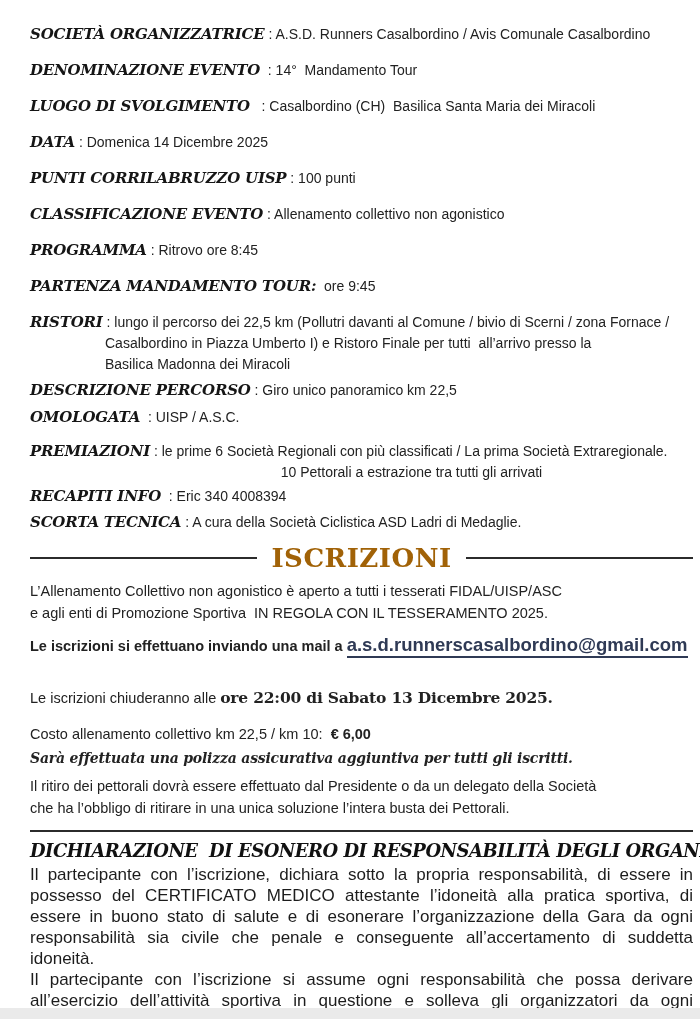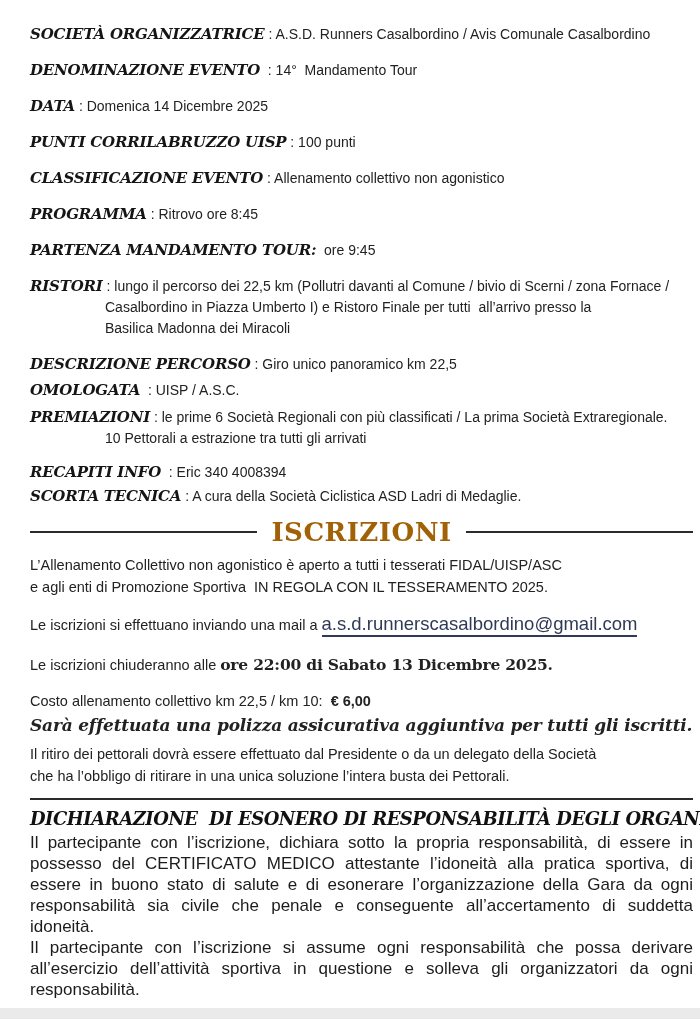--- a/index.html
+++ b/index.html
@@ -38,29 +38,29 @@
   .isc-header h1{
     margin:0;font-family:"DejaVu Serif",serif;font-weight:700;
     font-size:26px;letter-spacing:0.5px;color:#a16207;
   }
 
   
   .para{
     margin:0 0 8px 0;white-space:pre;font-size:14.5px;line-height:22px;color:#222;
   }
   .paras .para:nth-child(1){margin-bottom:8px;}
-  .paras .para:nth-child(2){margin-bottom:11px;line-height:35px;}
+  .paras .para:nth-child(2){margin-bottom:28px;line-height:25px;font-weight:bold;}
   .paras .para:nth-child(3){margin-bottom:14px;}
   .paras .para:nth-child(4){margin-bottom:2px;}
   .paras .para:nth-child(5){margin-bottom:6px;}
   .paras .para:nth-child(6){margin-bottom:5px;}
   .paras .para:nth-child(7){margin-bottom:0;}
   .seg-b{font-weight:700;}
   .seg-bs{font-family:"DejaVu Serif",serif;font-weight:700;font-size:15.5px;letter-spacing:-0.2px;}
-  .seg-bi{font-family:"DejaVu Serif",serif;font-weight:700;font-style:italic;font-size:17px;letter-spacing:-0.2px;}
+  .seg-bi{font-family:"DejaVu Serif",serif;font-weight:700;font-style:italic;font-size:14px;letter-spacing:-0.2px;}
   .seg-email{
     font-size:18.5px;border-bottom:2px solid;padding-bottom:1px;cursor:pointer;
   }
 
   
   .dich-rule{border:none;border-top:2px solid #2b2b2b;margin:11px 0 0 0;}
   .dich-title{
     margin:8px 0 3px 0;white-space:pre;
     font-family:"DejaVu Serif",serif;font-weight:700;font-style:italic;
     font-size:18px;letter-spacing:-0.5px;color:#111;
@@ -74,20 +74,21 @@
   }
 </style>
 </head>
 <body>
 
 <div class="content">
 
   <div class="info-rows">
       <div class="info-row"><span class="lab">SOCIETÀ ORGANIZZATRICE</span><span class="sep"> : </span><span class="val">A.S.D. Runners Casalbordino / Avis Comunale Casalbordino</span></div>
       <div class="info-row"><span class="lab">DENOMINAZIONE EVENTO</span><span class="sep">  : </span><span class="val">14°  Mandamento Tour</span></div>
+      <div class="info-row"><span class="lab">LUOGO DI SVOLGIMENTO</span><span class="sep">   : </span><span class="val">Casalbordino (CH)  Basilica Santa Maria dei Miracoli</span></div>
       <div class="info-row"><span class="lab">DATA</span><span class="sep"> : </span><span class="val">Domenica 14 Dicembre 2025</span></div>
       <div class="info-row"><span class="lab">PUNTI CORRILABRUZZO UISP</span><span class="sep"> : </span><span class="val">100 punti</span></div>
       <div class="info-row"><span class="lab">CLASSIFICAZIONE EVENTO</span><span class="sep"> : </span><span class="val">Allenamento collettivo non agonistico</span></div>
       <div class="info-row"><span class="lab">PROGRAMMA</span><span class="sep"> : </span><span class="val">Ritrovo ore 8:45</span></div>
       <div class="info-row"><span class="lab">PARTENZA MANDAMENTO TOUR:</span><span class="sep">  </span><span class="val">ore 9:45</span></div>
       <div class="info-row"><span class="lab">RISTORI</span><span class="sep"> : </span><span class="val">lungo il percorso dei 22,5 km (Pollutri davanti al Comune / bivio di Scerni / zona Fornace /</span><div class="cont val">Casalbordino in Piazza Umberto I) e Ristoro Finale per tutti  all’arrivo presso la</div><div class="cont val">Basilica Madonna dei Miracoli</div></div>
       <div class="info-row"><span class="lab">DESCRIZIONE PERCORSO</span><span class="sep"> : </span><span class="val">Giro unico panoramico km 22,5</span></div>
       <div class="info-row"><span class="lab">OMOLOGATA</span><span class="sep">  : </span><span class="val">UISP / A.S.C.</span></div>
       <div class="info-row"><span class="lab">PREMIAZIONI</span><span class="sep"> : </span><span class="val">le prime 6 Società Regionali con più classificati / La prima Società Extraregionale.</span><div class="cont val">10 Pettorali a estrazione tra tutti gli arrivati</div></div>
       <div class="info-row"><span class="lab">RECAPITI INFO</span><span class="sep">  : </span><span class="val">Eric 340 4008394</span></div>

